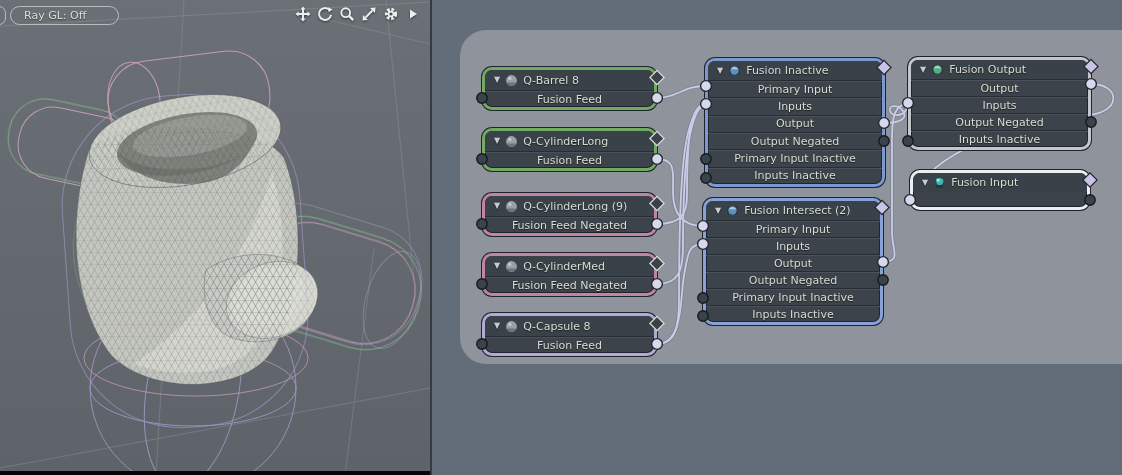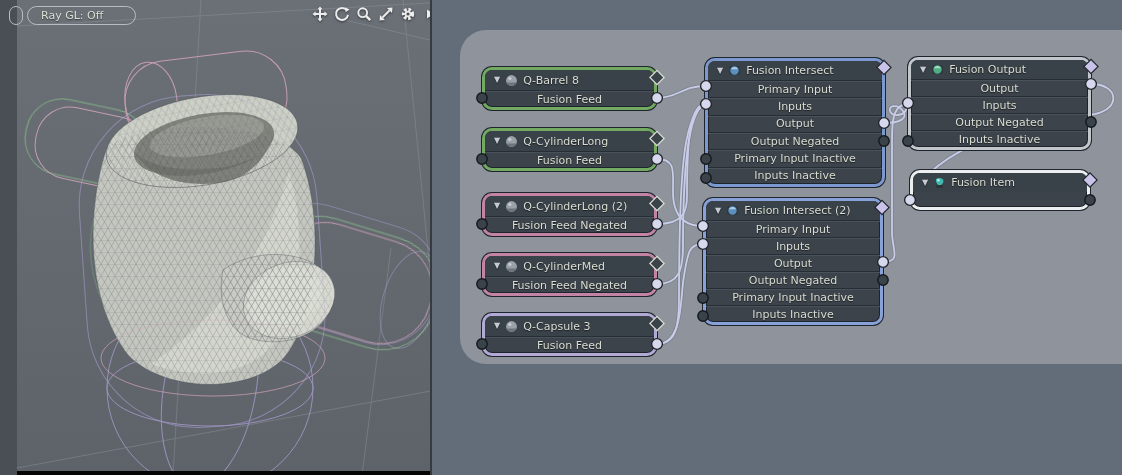--- a/index.html
+++ b/index.html
@@ -3,21 +3,21 @@
 <meta charset="utf-8">
 <style>
   html,body{margin:0;padding:0;background:#4a4f55;}
   .stage{
     position:relative;width:1122px;height:475px;overflow:hidden;
     font-family:"DejaVu Sans","Liberation Sans",sans-serif;
     -webkit-font-smoothing:antialiased;
   }
   
   .viewport{
-    position:absolute;left:17px;top:0;width:430px;height:475px;
+    position:absolute;left:0;top:0;width:430px;height:475px;
     background:linear-gradient(#6a7076,#5d6369);
   }
   .vp-svg{position:absolute;left:0;top:0;}
   .raygl{
     position:absolute;left:10px;top:6px;width:94px;height:17px;
     border:1px solid #b9bdc1;border-radius:10px;
     color:#dcdfd4;font-size:11px;line-height:17px;padding-left:13px;
     text-shadow:0 1px 1px rgba(0,0,0,.45);
   }
   .edge-pill{
@@ -253,21 +253,21 @@
     <div class="node" style="left: 50px; top: 193px; width: 175px; height: 43px; --accent: #c283a4;">
       <div class="hdr">
           <span class="tri">▼</span>
         <span class="nicon">
             <svg width="13" height="13" viewBox="0 0 13 13">
               <circle cx="6.5" cy="6.5" r="5.4" fill="#9aa0a8"></circle>
               <path d="M1.5,8.5 A5.4,5.4 0 0 0 11.5,8.5 Z" fill="#6e747c"></path>
               <circle cx="4.8" cy="4.4" r="1.7" fill="#c4c9cf"></circle>
             </svg>
           </span>
-        <span class="ntitle">Q-CylinderLong (2)</span>
+        <span class="ntitle">Q-CylinderLong (9)</span>
         </div>
       <div class="nrow">Fusion Feed Negated</div>
     </div>
 
     <div class="node" style="left: 50px; top: 253px; width: 175px; height: 43px; --accent: #c283a4;">
       <div class="hdr">
           <span class="tri">▼</span>
         <span class="nicon">
             <svg width="13" height="13" viewBox="0 0 13 13">
               <circle cx="6.5" cy="6.5" r="5.4" fill="#9aa0a8"></circle>
@@ -283,36 +283,36 @@
     <div class="node" style="left: 50px; top: 313px; width: 175px; height: 43px; --accent: #b2aad5;">
       <div class="hdr">
           <span class="tri">▼</span>
         <span class="nicon">
             <svg width="13" height="13" viewBox="0 0 13 13">
               <circle cx="6.5" cy="6.5" r="5.4" fill="#9aa0a8"></circle>
               <path d="M1.5,8.5 A5.4,5.4 0 0 0 11.5,8.5 Z" fill="#6e747c"></path>
               <circle cx="4.8" cy="4.4" r="1.7" fill="#c4c9cf"></circle>
             </svg>
           </span>
-        <span class="ntitle">Q-Capsule 3</span>
+        <span class="ntitle">Q-Capsule 8</span>
         </div>
       <div class="nrow">Fusion Feed</div>
     </div>
 
     <div class="node fusion" style="left: 273px; top: 58px; width: 180px; height: 129px; --accent: #7c98d0;">
       <div class="hdr">
           <span class="tri">▼</span>
         <span class="nicon">
             <svg width="13" height="13" viewBox="0 0 13 13">
               <rect x="1" y="2" width="11" height="9" rx="2" fill="#31383f"></rect>
               <circle cx="6.5" cy="6.5" r="4.2" fill="#5b8fc0"></circle>
               <path d="M2.8,5.2 A4.2,4.2 0 0 1 10.2,5.2 Z" fill="#a9cce8"></path>
             </svg>
           </span>
-        <span class="ntitle">Fusion Intersect</span>
+        <span class="ntitle">Fusion Inactive</span>
         </div>
       <div class="nrow">Primary Input</div>
       <div class="nrow">Inputs</div>
       <div class="nrow">Output</div>
       <div class="nrow">Output Negated</div>
       <div class="nrow">Primary Input Inactive</div>
       <div class="nrow">Inputs Inactive</div>
     </div>
 
     <div class="node fusion" style="left: 271px; top: 198px; width: 180px; height: 127px; --accent: #88a1d9;">
@@ -356,21 +356,21 @@
     <div class="node fusion" style="left: 478px; top: 170px; width: 180px; height: 40px; --accent: #eceef0;">
       <div class="hdr">
           <span class="tri">▼</span>
         <span class="nicon">
             <svg width="13" height="13" viewBox="0 0 13 13">
               <rect x="3" y="9" width="7" height="3" rx="1" fill="#2c3339"></rect>
               <path d="M3,3 C5,1.5 8,1.5 10,3.5 C11,5 10,8 8,9 L5,9 C3.5,7.5 2.5,5 3,3 Z" fill="#3fb8b0"></path>
               <circle cx="5.3" cy="4.2" r="1.2" fill="#bfeeea"></circle>
             </svg>
           </span>
-        <span class="ntitle">Fusion Item</span>
+        <span class="ntitle">Fusion Input</span>
         </div>
     </div>
 
     <svg class="ports" width="690" height="475" viewBox="0 0 690 475">
 
       <g fill="#3a424a" stroke="#d9dcd2" stroke-width="1.3">
         <rect x="-5" y="-5" width="10" height="10" transform="translate(225,77.5) rotate(45)"></rect>
         <rect x="-5" y="-5" width="10" height="10" transform="translate(225,138.5) rotate(45)"></rect>
         <rect x="-5" y="-5" width="10" height="10" transform="translate(225,203.5) rotate(45)"></rect>
         <rect x="-5" y="-5" width="10" height="10" transform="translate(225,263.5) rotate(45)"></rect>

